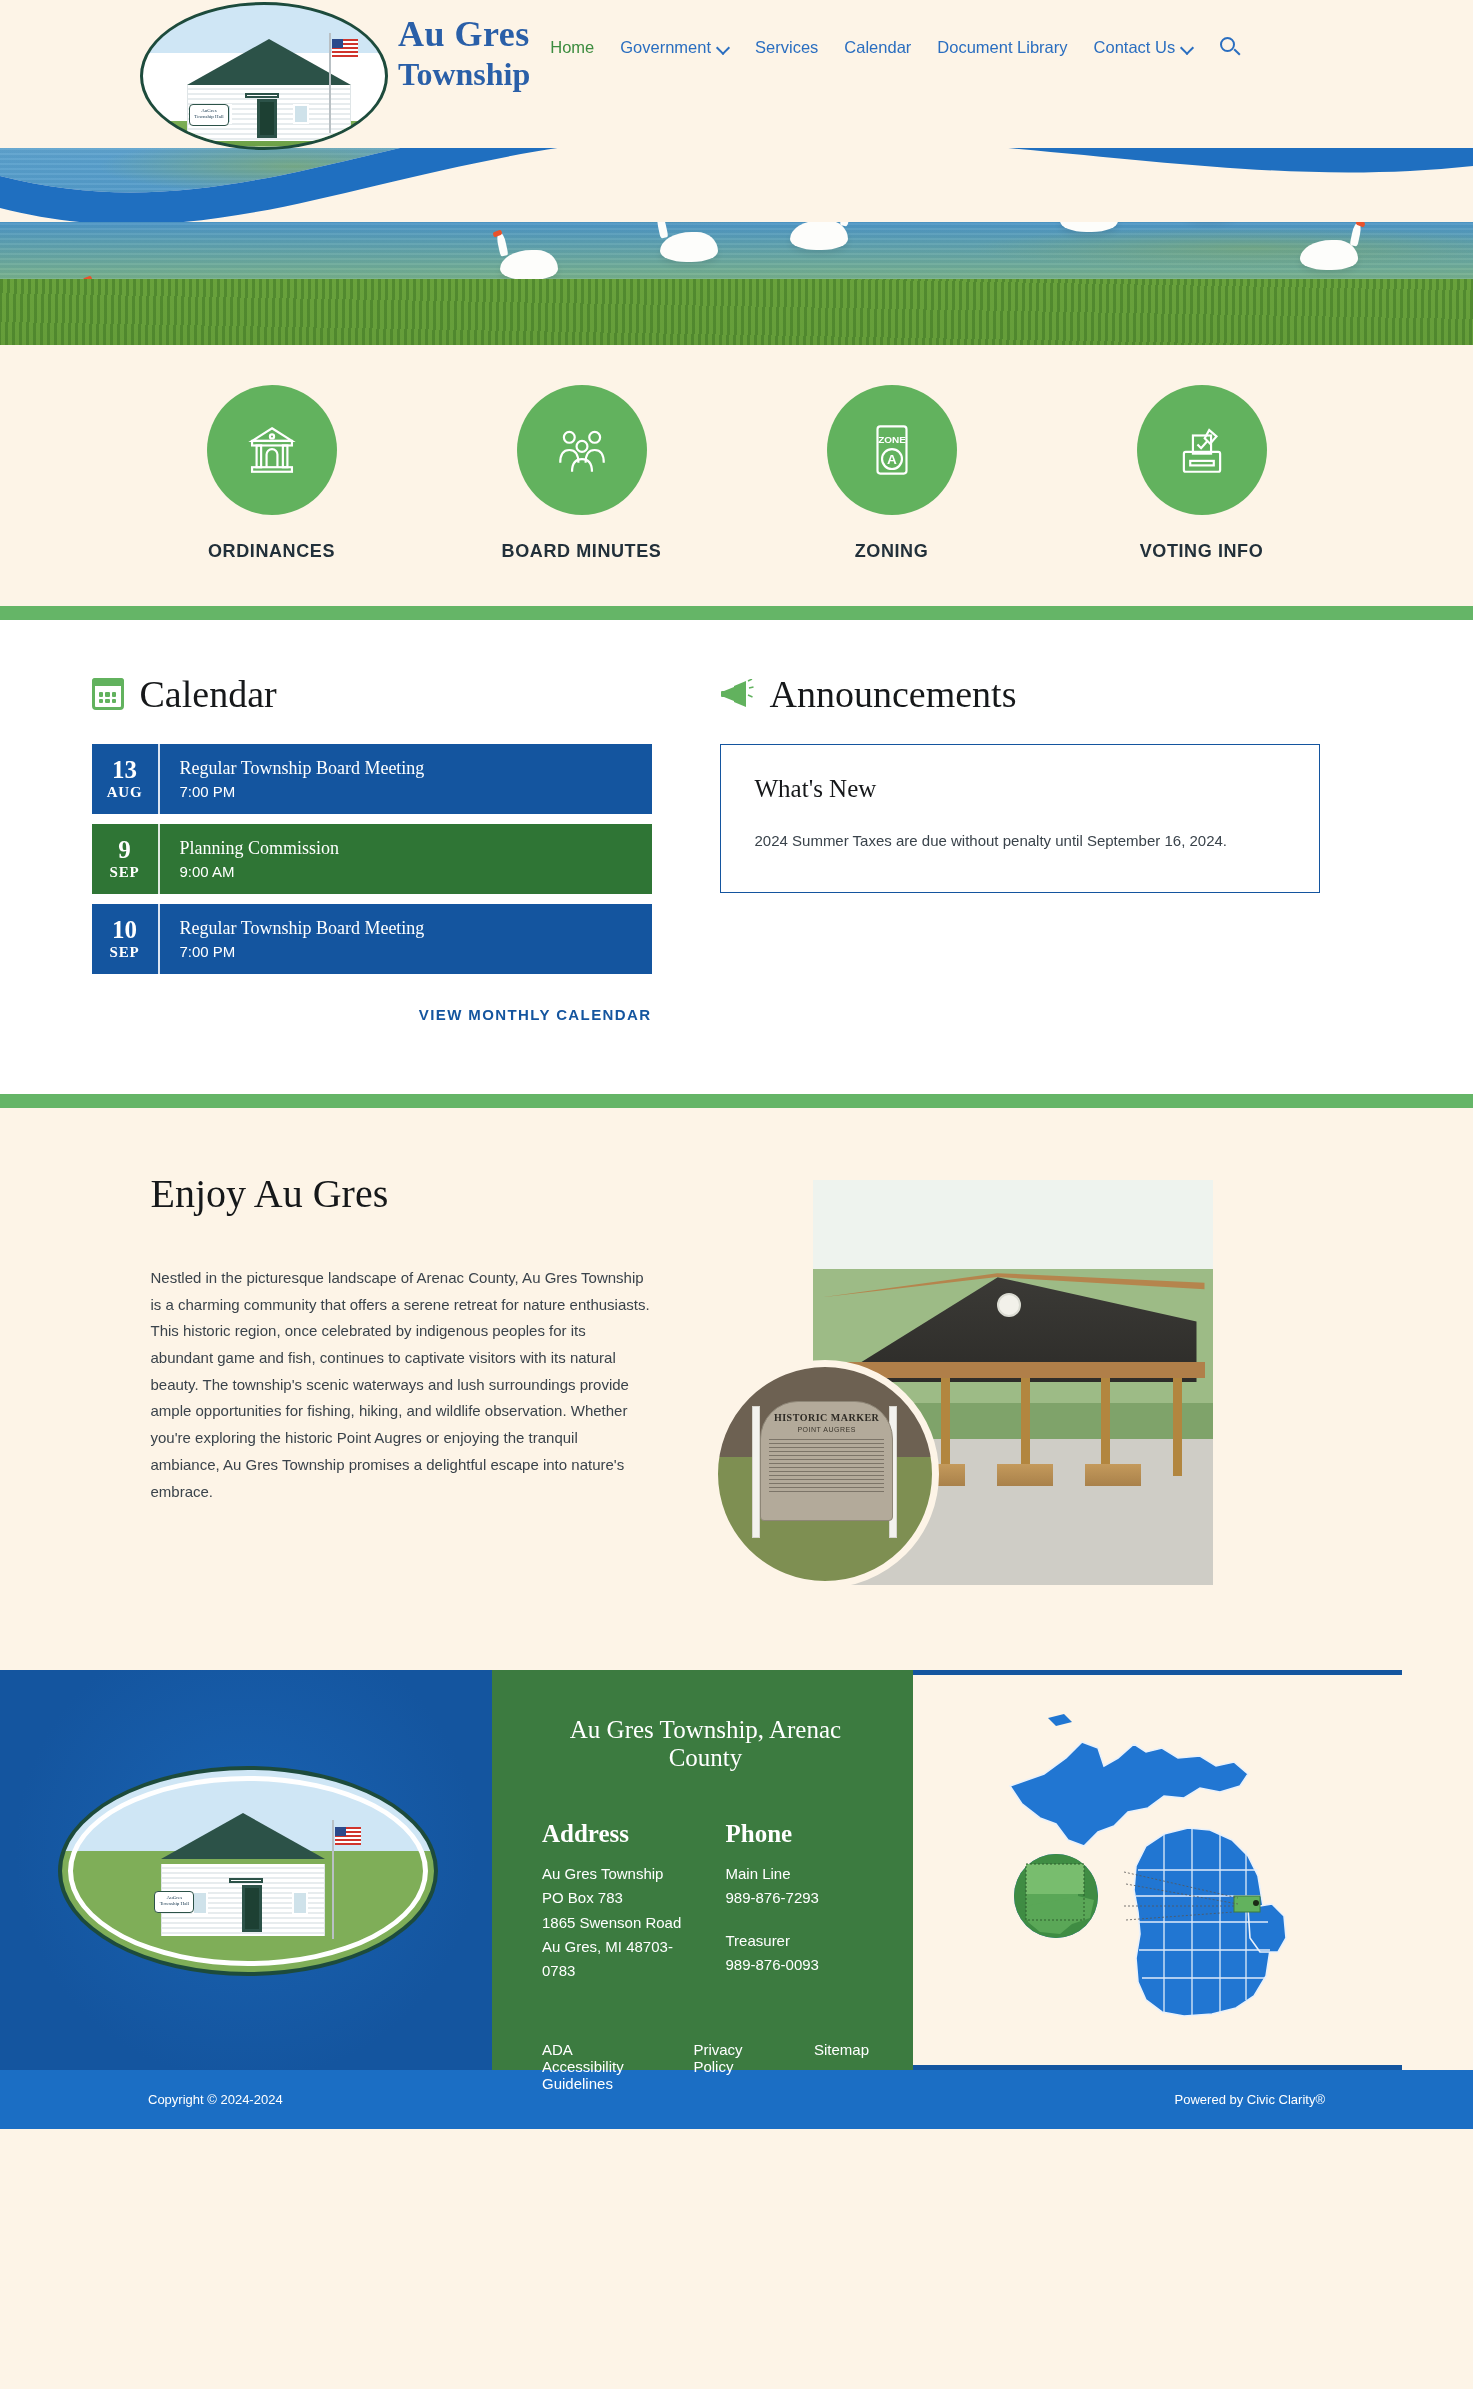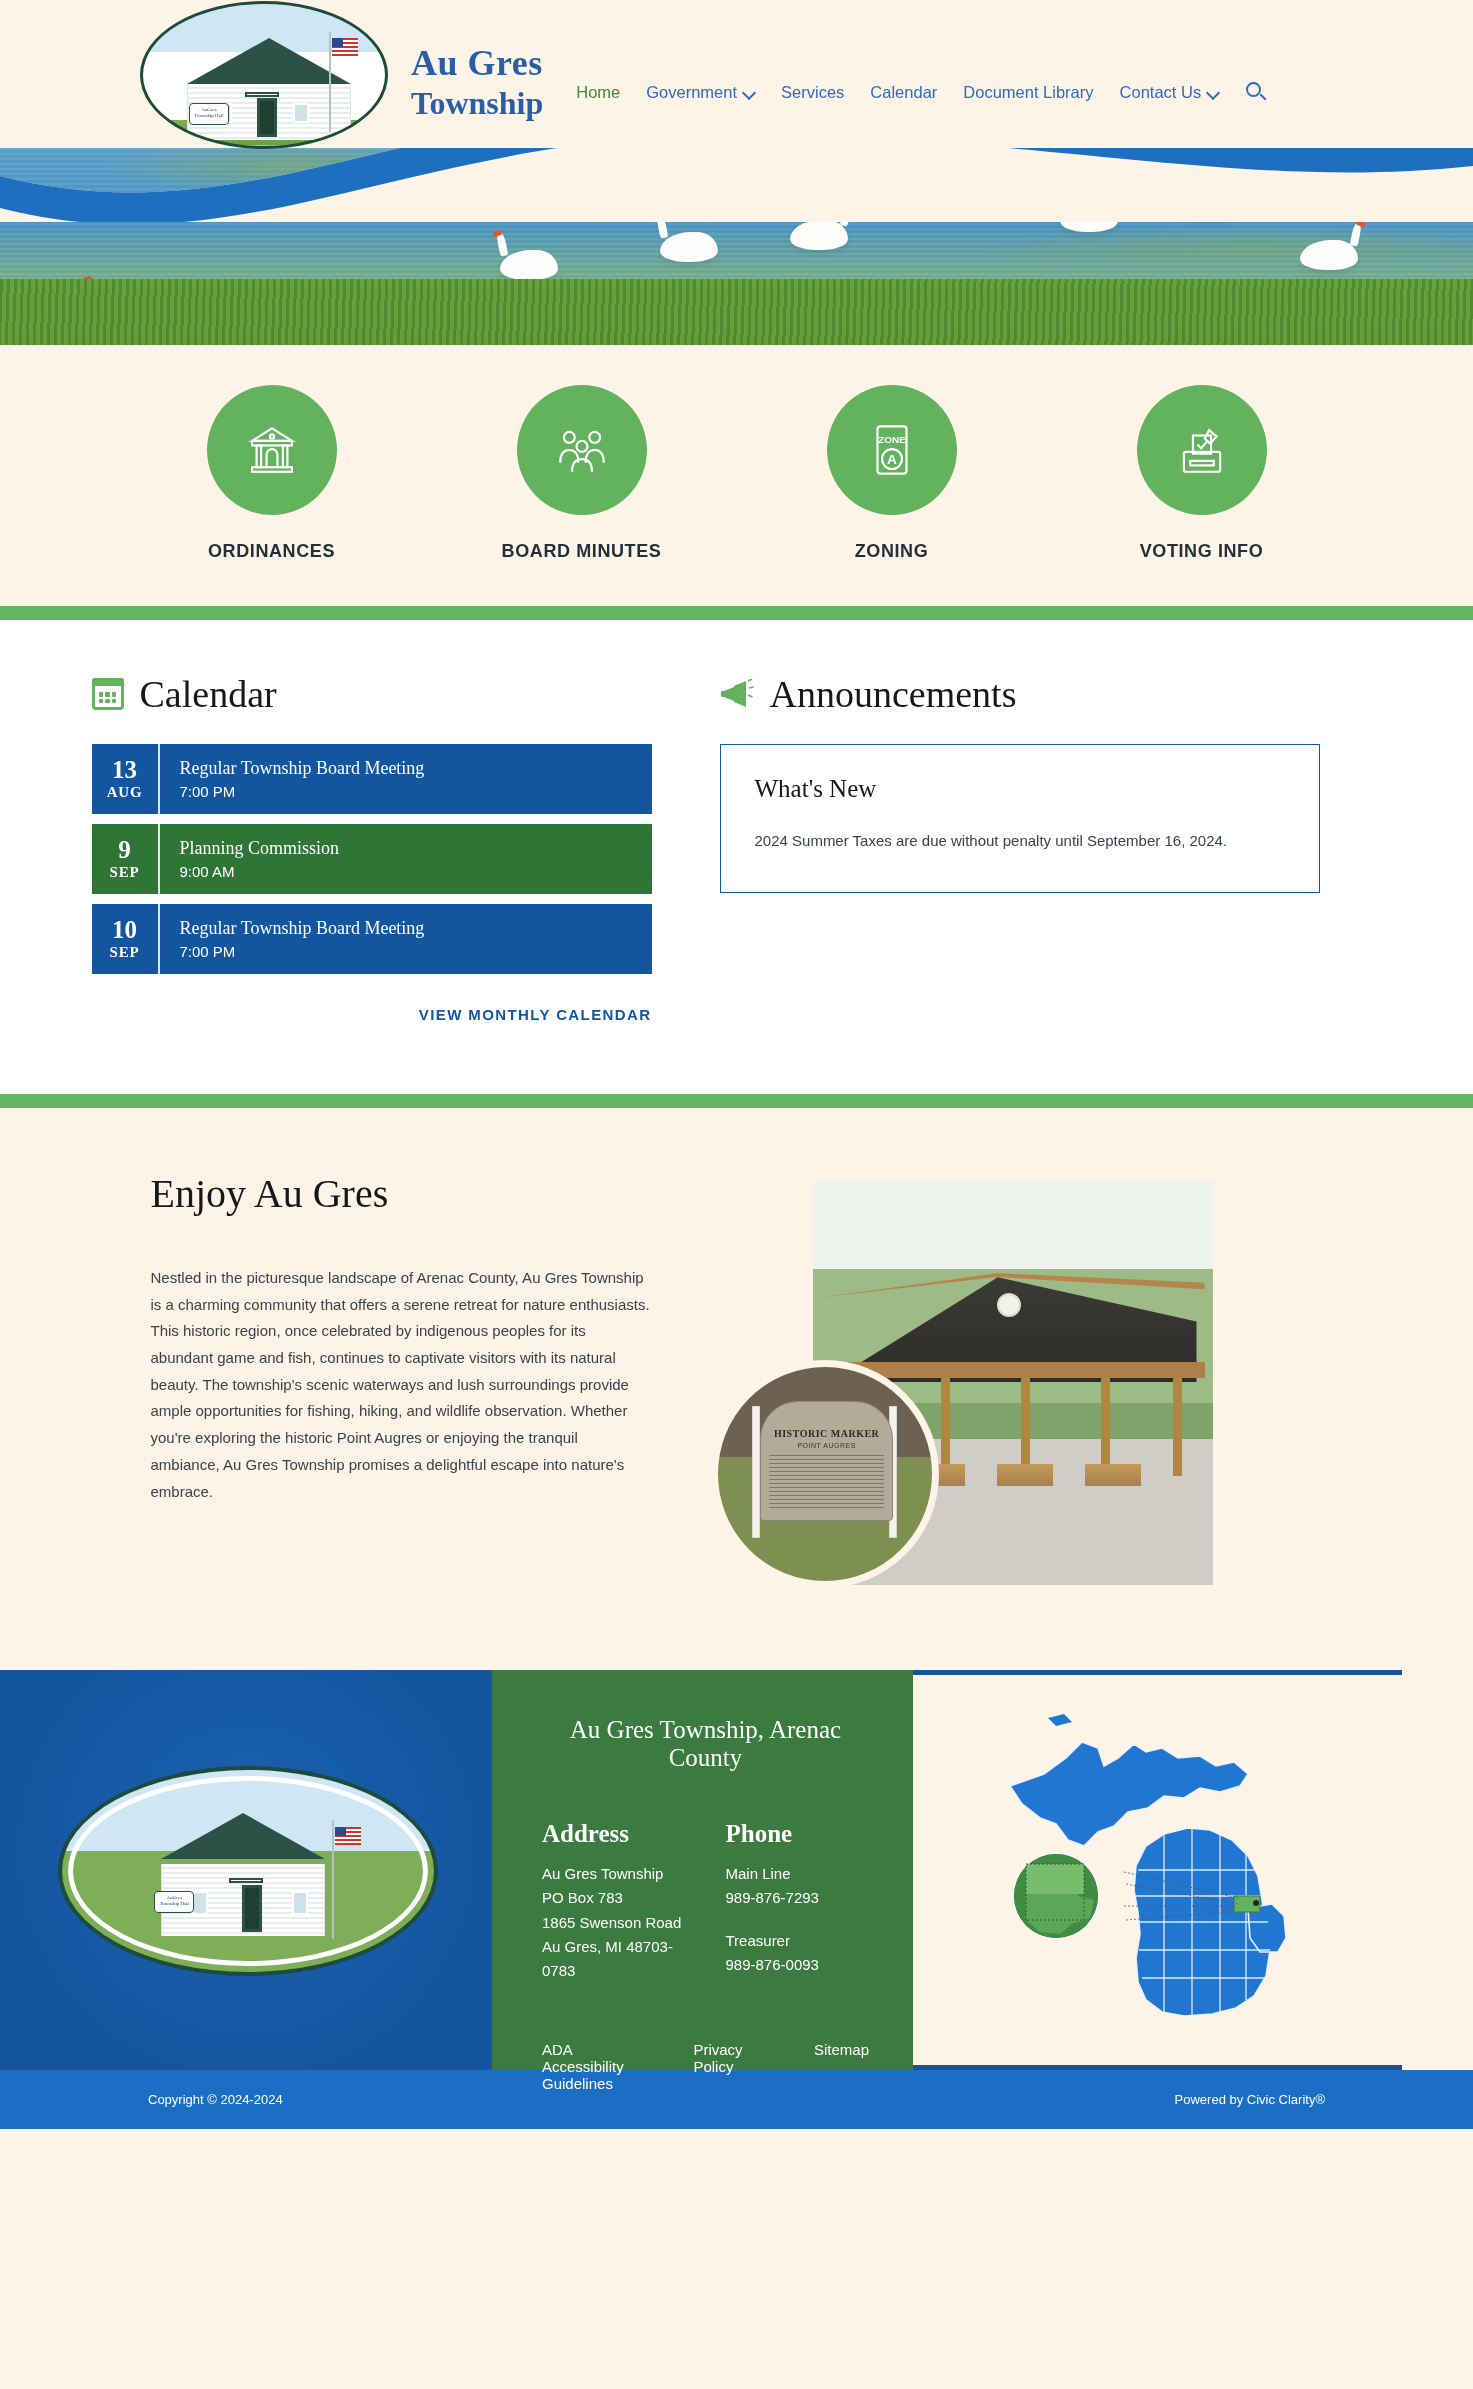--- a/index.html
+++ b/index.html
@@ -14,24 +14,23 @@
 
   
   .header {
     position: relative;
     height: 148px;
     background: #fdf4e7;
     z-index: 30;
   }
   .header-inner {
     display: flex;
-    align-items: center;
+    align-items: flex-start;
     padding-left: 140px;
     height: 100%;
-    gap: 13px;
   }
   .logo-oval {
     width: 248px; height: 148px;
     position: relative; flex: none;
     margin-top: 2px;
   }
   .logo-oval .ring {
     position: absolute; inset: 0;
     border: 3px solid #1d4b3c;
     border-radius: 50%;
@@ -317,21 +316,21 @@
   .marker-circle {
     position:absolute; left: 0px; top: 190px; width: 228px; height: 228px;
     border-radius: 50%; overflow: hidden;
     border: 7px solid #fdf4e7;
     background: linear-gradient(#6d6152 0 42%, #7e8f52 42% 100%);
   }
   .marker-sign {
     position:absolute; left: 20%; top: 16%; width: 62%; height: 56%;
     background: #b3aa9a; border-radius: 38px 38px 4px 4px;
     border: 1px solid #8e8677;
-    text-align:center; padding-top: 26px;
+    text-align:center; padding-top: 10px;
   }
   .marker-sign .mh {
     font-family:"Liberation Serif", serif; font-size:10px; font-weight:700;
     color:#2d2a24; letter-spacing:.5px;
   }
   .marker-sign .ms { font-size:7px; color:#3a352c; margin-top:3px; letter-spacing:.5px; }
   .marker-sign .mb {
     margin: 6px 8px 0; height: 56px;
     background: repeating-linear-gradient(#6e675b 0 1px, transparent 1px 4px);
     opacity:.8;

